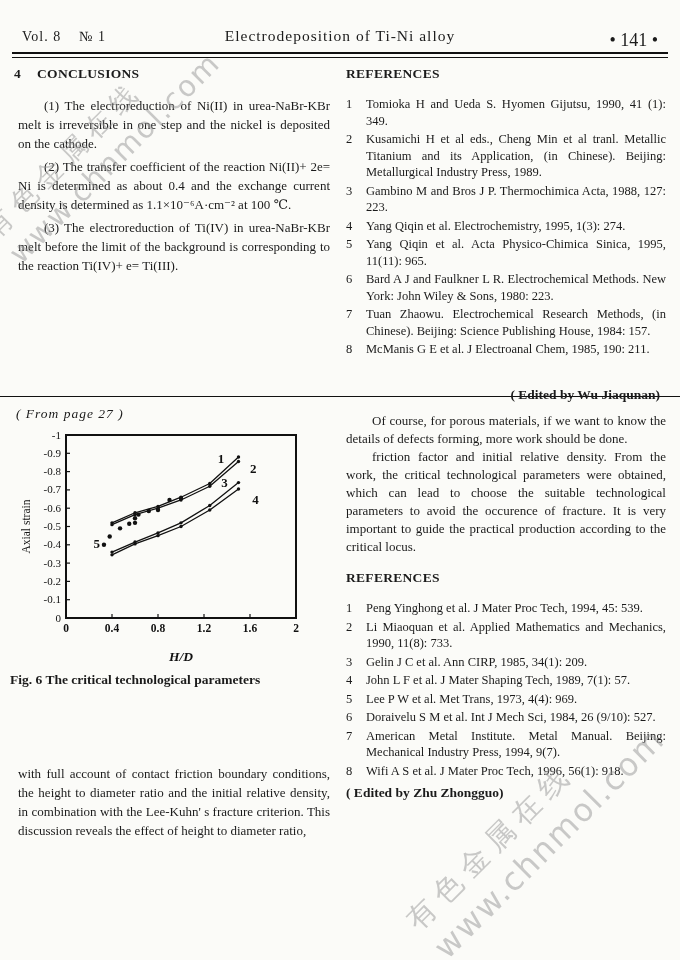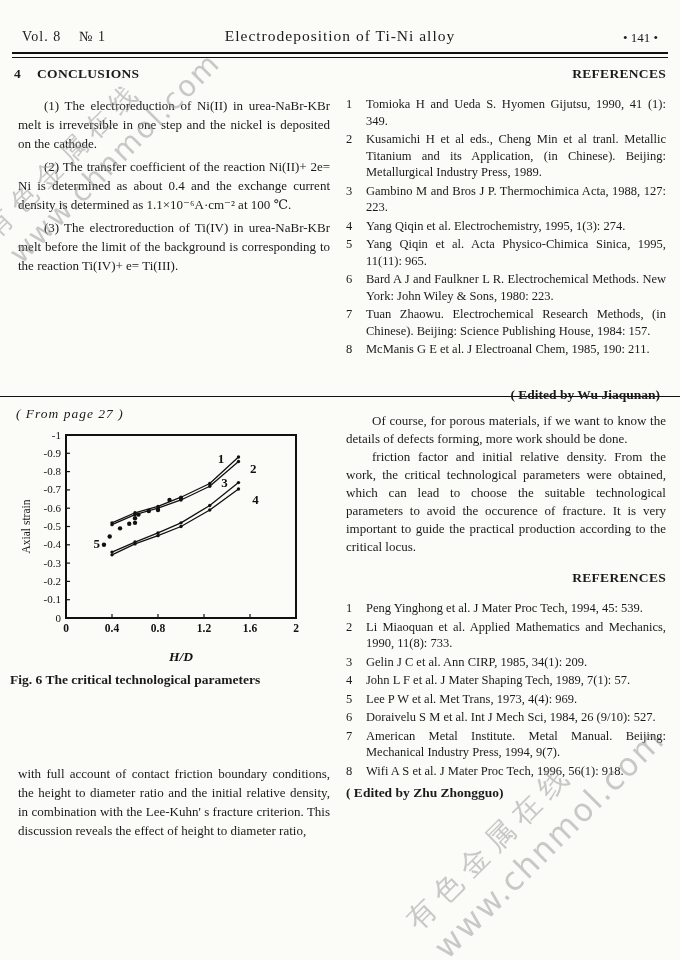--- a/index.html
+++ b/index.html
@@ -4,31 +4,31 @@
 <style>
   html,body{margin:0;padding:0;background:#d8d8d8;}
   .page{
     position:relative;width:680px;height:960px;margin:0 auto;
     background:#fbfbf8;overflow:hidden;
     font-family:"Liberation Serif","DejaVu Serif",serif;color:#1b1b1b;
   }
   
   .hdr-vol{position:absolute;top:29px;left:22px;font-size:14px;letter-spacing:1px;}
   .hdr-title{position:absolute;top:27px;left:120px;right:120px;text-align:center;font-size:15.5px;letter-spacing:1px;}
-  .hdr-page{position:absolute;top:30px;right:22px;font-size:13px;}
+  .hdr-page{position:absolute;top:30px;right:22px;font-size:18px;}
   .hdr-rule{position:absolute;top:52px;left:12px;right:12px;height:3px;border-top:2px solid #111;border-bottom:1px solid #111;}
 
   
   .col-left{position:absolute;left:14px;top:66px;width:320px;}
   .col-right{position:absolute;left:346px;top:66px;width:320px;}
   .col-right-lower{position:absolute;left:346px;top:412px;width:320px;}
 
   .sec-head{font-weight:bold;font-size:13.5px;margin:0 0 14px 0;letter-spacing:.3px;}
   .sec-head .no{margin-right:16px;}
-  .refs-head{font-weight:bold;font-size:13.5px;text-align:right;margin:0 0 14px 0;letter-spacing:.3px;}
+  .refs-head{font-weight:bold;font-size:13.5px;text-align:left;margin:0 0 14px 0;letter-spacing:.3px;}
   .para{font-size:13px;line-height:19px;text-align:justify;text-indent:26px;margin:4px;}
   .para2{font-size:13px;line-height:18px;text-align:justify;text-indent:26px;margin:0;}
 
   .ref{display:flex;font-size:12.5px;line-height:16.5px;margin:0 0 2px 0;}
   .ref .no{width:20px;flex:0 0 20px;}
   .ref .txt{flex:1;text-align:justify;}
 
   .edited{font-weight:bold;font-size:13.5px;white-space:nowrap;}
   .edited1{position:absolute;top:387px;right:20px;z-index:2;}
   .mid-rule{position:absolute;top:396px;left:0;right:0;border-top:1.5px solid #111;z-index:1;}

